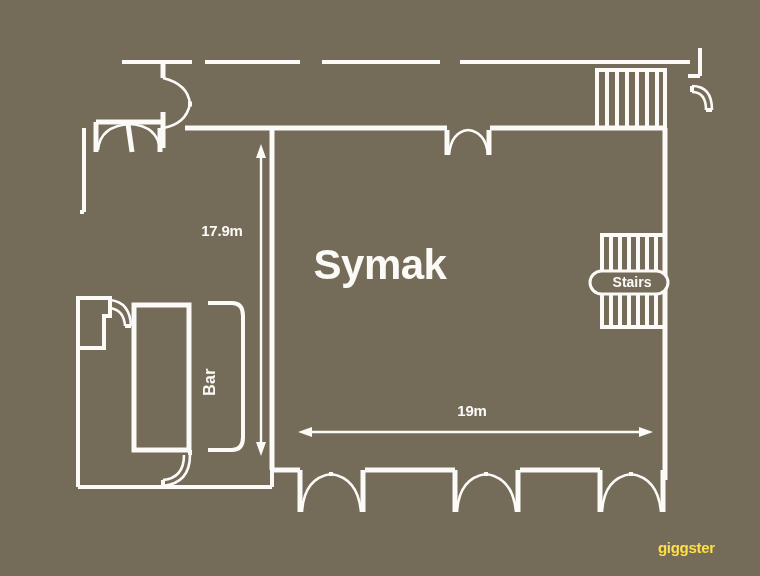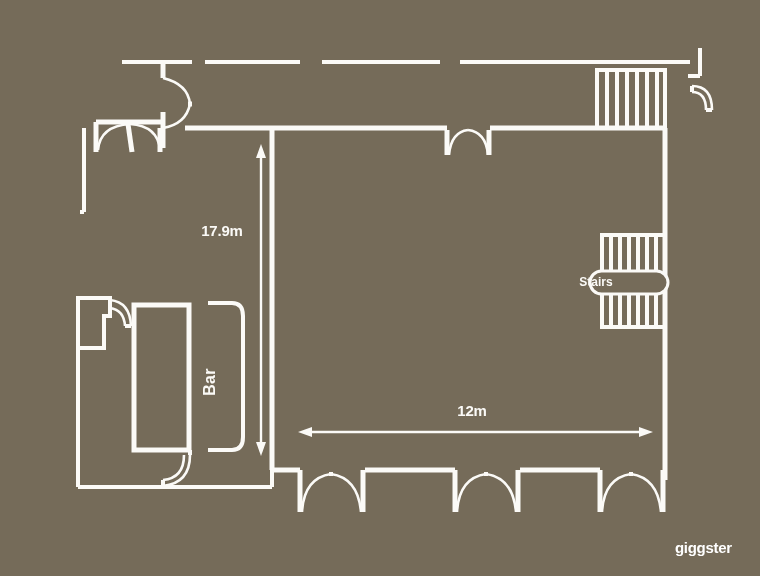--- a/index.html
+++ b/index.html
@@ -95,31 +95,31 @@
     letter-spacing: -0.2px;
   }
   #bar-label {
     left: 210px;
     top: 382px;
     transform: translate(-50%, -50%) rotate(-90deg);
     font-size: 16px;
     letter-spacing: 0.2px;
   }
   #stairs-label {
-    left: 596px;
+    left: 632px;
     top: 282px;
     transform: translate(-50%, -50%);
-    font-size: 12px;
+    font-size: 14px;
     letter-spacing: 0px;
   }
   #watermark {
     position: absolute;
-    left: 675px;
+    left: 658px;
     top: 539px;
-    color: #ffffff;
+    color: #fde047;
     font-family: "Liberation Sans", sans-serif;
     font-weight: bold;
     font-size: 15px;
     letter-spacing: -0.3px;
     user-select: none;
   }
 </style>
 </head>
 <body>
 
@@ -265,24 +265,25 @@
       <path class="door-arc" d="M184 455 Q184 478 163 480"></path>
       <path class="wall-thin" d="M163 480 L163 486"></path>
     </g>
 
     <g>
       <path class="wall-thin" d="M272 470 L272 487"></path>
     </g>
 
   </svg>
 
+  <div class="label-txt" id="room-title">Symak</div>
 
   <div class="label-txt" id="dim-v-label">17.9m</div>
 
-  <div class="label-txt" id="dim-h-label">12m</div>
+  <div class="label-txt" id="dim-h-label">19m</div>
 
   <div class="label-txt" id="bar-label">Bar</div>
 
   <div class="label-txt" id="stairs-label">Stairs</div>
 
   <div id="watermark">giggster</div>
 
 </div>
 
 </body></html>

